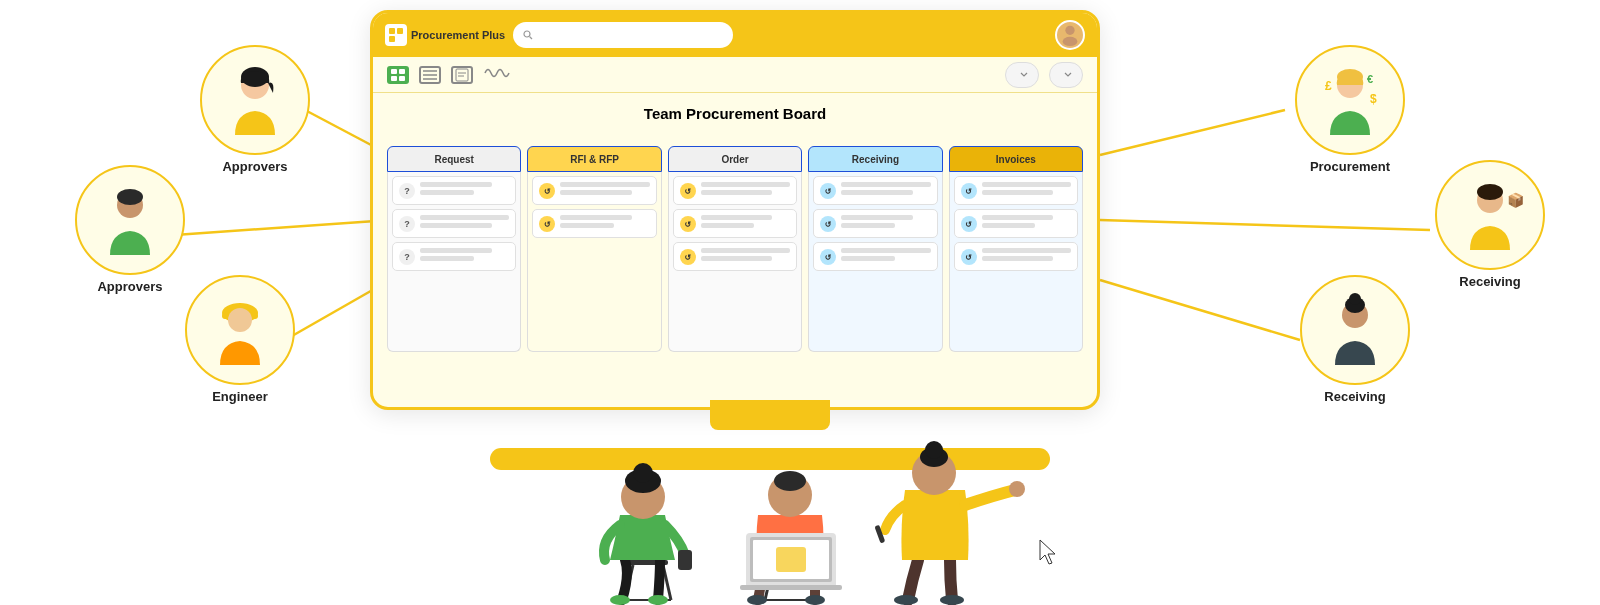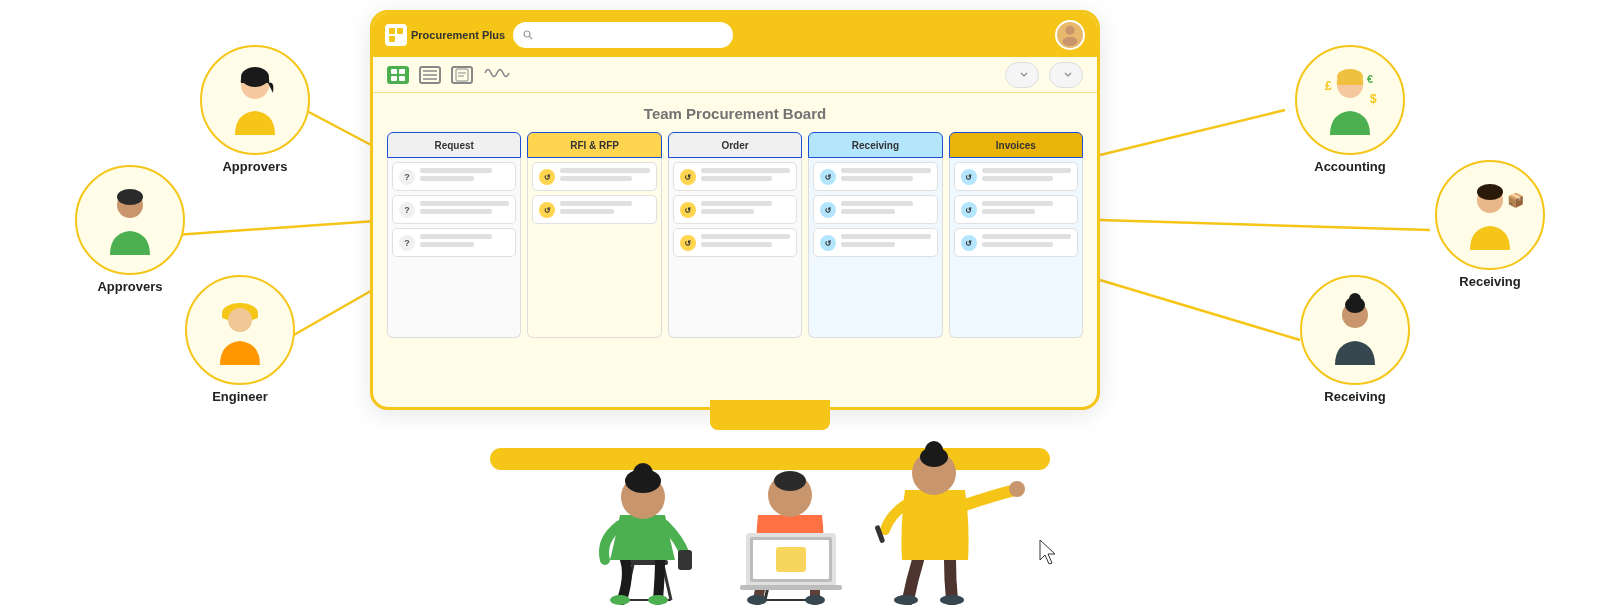--- a/index.html
+++ b/index.html
@@ -147,22 +147,22 @@
 
     
     .board-content {
       padding: 8px 14px;
     }
 
     .board-title {
       text-align: center;
       font-size: 15px;
       font-weight: bold;
-      color: #737373;
-      margin-bottom: 10px;
+      color: #000000;
+      margin-bottom: 24px;
       margin-top: 4px;
     }
 
     .kanban-columns {
       display: flex;
       gap: 6px;
     }
 
     .kanban-col {
       flex: 1;
@@ -608,21 +608,21 @@
 
         <ellipse cx="45" cy="22" rx="13" ry="8" fill="#f0c040"></ellipse>
         <path d="M32 30 Q30 20 45 17 Q60 20 58 30" fill="#f0c040"></path>
 
         <path d="M25 80 Q25 58 45 56 Q65 58 65 80Z" fill="#4caf50"></path>
         <text x="20" y="35" font-size="12" fill="#f5c518" font-weight="bold">£</text>
         <text x="62" y="28" font-size="11" fill="#4caf50" font-weight="bold">€</text>
         <text x="65" y="48" font-size="12" fill="#f5c518" font-weight="bold">$</text>
       </svg>
     </div>
-    <span class="role-label">Accounting</span>
+    <span class="role-label">Procurement</span>
   </div>
 
   <div class="role-circle" style="right:55px; top:160px;">
     <div class="circle-avatar">
       <svg width="90" height="90" viewBox="0 0 90 90">
         <circle cx="45" cy="45" r="44" fill="#fffde7"></circle>
         <circle cx="45" cy="30" r="13" fill="#e8b88a"></circle>
 
         <ellipse cx="45" cy="22" rx="13" ry="8" fill="#2a1a0a"></ellipse>
 

